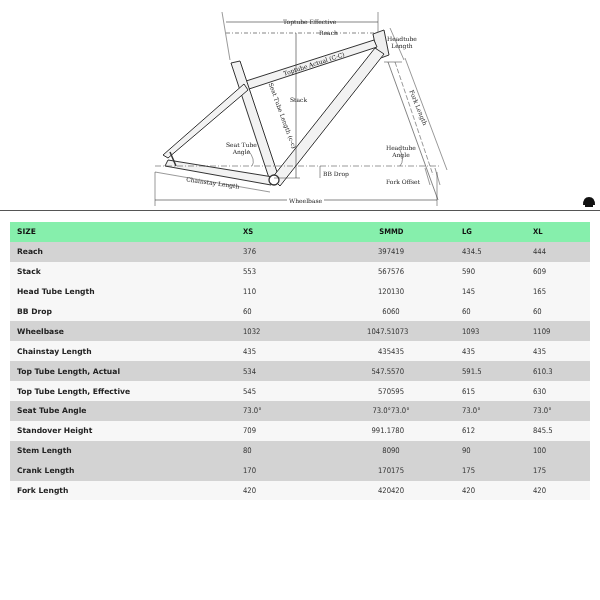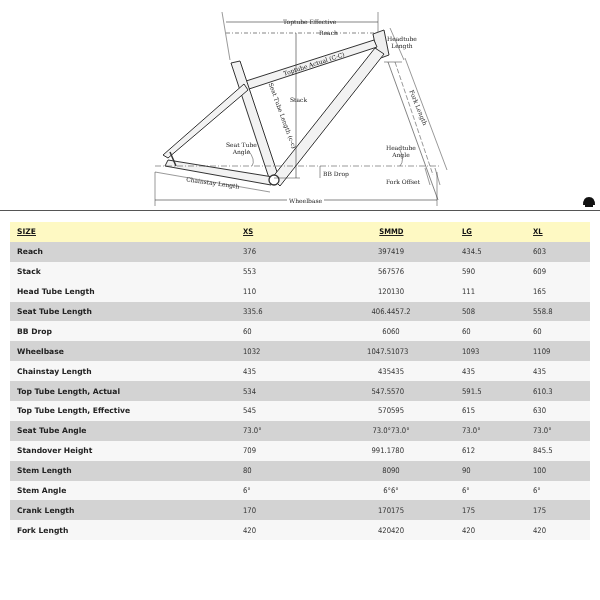--- a/index.html
+++ b/index.html
@@ -14,21 +14,21 @@
     white-space: nowrap; line-height: 7px; text-align: center;
   }
   .rule { position: absolute; left: 0; top: 210px; width: 600px; height: 1px; background: #555; }
   .logo { position: absolute; left: 582px; top: 196px; width: 14px; height: 12px; }
   .table {
     position: absolute; left: 10px; top: 222px; width: 580px;
     border-collapse: collapse; font-size: 8px; color: #222;
   }
   .table tr { height: 19.9px; }
   .table td { padding: 0; vertical-align: middle; }
-  .table tr.hdr { background: #fef9c3; text-decoration: underline; }
+  .table tr.hdr { background: #86efac; }
   .table tr.odd { background: #d3d3d3; }
   .table tr.even { background: #f7f7f7; }
   .table td.lab { padding-left: 7px; width: 226px; font-weight: bold; font-family: "DejaVu Sans", sans-serif; font-size: 7.6px; }
   .table td.v { font-family: "DejaVu Sans Condensed", "DejaVu Sans", sans-serif; font-size: 7.6px; color: #333; }
   .table td.c0 { width: 69px; }
   .table td.c1 { width: 79px; text-align: right; }
   .table td.c2 { width: 71px; }
   .table td.c3 { width: 71px; }
   .table td.c4 { }
   .table tr.hdr td { font-weight: bold; color: #111; }
@@ -121,45 +121,37 @@
       <td class="v c2">MD</td>
       <td class="v c3">LG</td>
       <td class="v c4">XL</td>
     </tr>
     <tr class="odd">
       <td class="lab">Reach</td>
       <td class="v c0">376</td>
       <td class="v c1">397</td>
       <td class="v c2">419</td>
       <td class="v c3">434.5</td>
-      <td class="v c4">603</td>
+      <td class="v c4">444</td>
     </tr>
     <tr class="even">
       <td class="lab">Stack</td>
       <td class="v c0">553</td>
       <td class="v c1">567</td>
       <td class="v c2">576</td>
       <td class="v c3">590</td>
       <td class="v c4">609</td>
     </tr>
     <tr class="even">
       <td class="lab">Head Tube Length</td>
       <td class="v c0">110</td>
       <td class="v c1">120</td>
       <td class="v c2">130</td>
-      <td class="v c3">111</td>
+      <td class="v c3">145</td>
       <td class="v c4">165</td>
-    </tr>
-    <tr class="odd">
-      <td class="lab">Seat Tube Length</td>
-      <td class="v c0">335.6</td>
-      <td class="v c1">406.4</td>
-      <td class="v c2">457.2</td>
-      <td class="v c3">508</td>
-      <td class="v c4">558.8</td>
     </tr>
     <tr class="even">
       <td class="lab">BB Drop</td>
       <td class="v c0">60</td>
       <td class="v c1">60</td>
       <td class="v c2">60</td>
       <td class="v c3">60</td>
       <td class="v c4">60</td>
     </tr>
     <tr class="odd">
@@ -211,28 +203,20 @@
       <td class="v c4">845.5</td>
     </tr>
     <tr class="odd">
       <td class="lab">Stem Length</td>
       <td class="v c0">80</td>
       <td class="v c1">80</td>
       <td class="v c2">90</td>
       <td class="v c3">90</td>
       <td class="v c4">100</td>
     </tr>
-    <tr class="even">
-      <td class="lab">Stem Angle</td>
-      <td class="v c0">6°</td>
-      <td class="v c1">6°</td>
-      <td class="v c2">6°</td>
-      <td class="v c3">6°</td>
-      <td class="v c4">6°</td>
-    </tr>
     <tr class="odd">
       <td class="lab">Crank Length</td>
       <td class="v c0">170</td>
       <td class="v c1">170</td>
       <td class="v c2">175</td>
       <td class="v c3">175</td>
       <td class="v c4">175</td>
     </tr>
     <tr class="even">
       <td class="lab">Fork Length</td>

